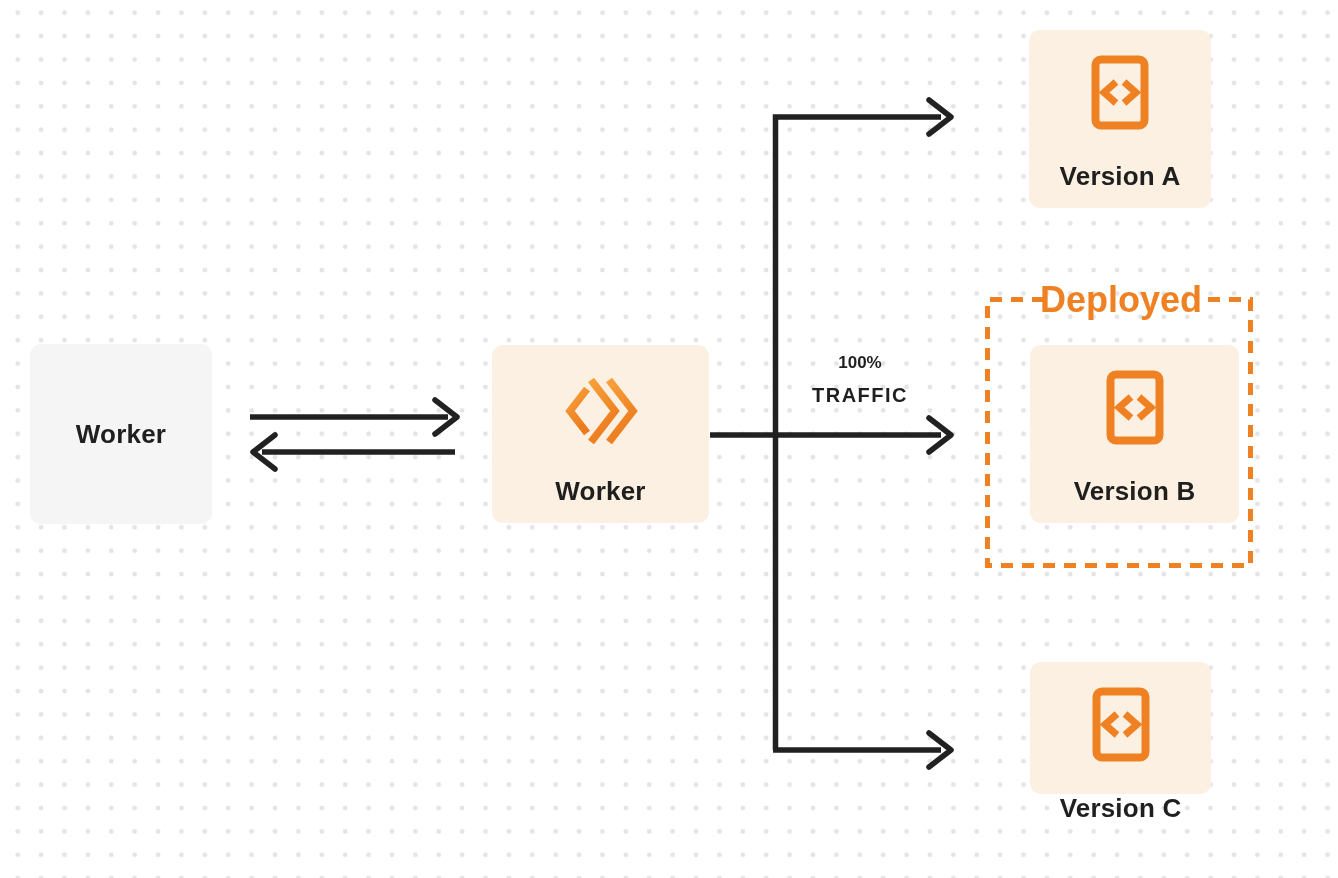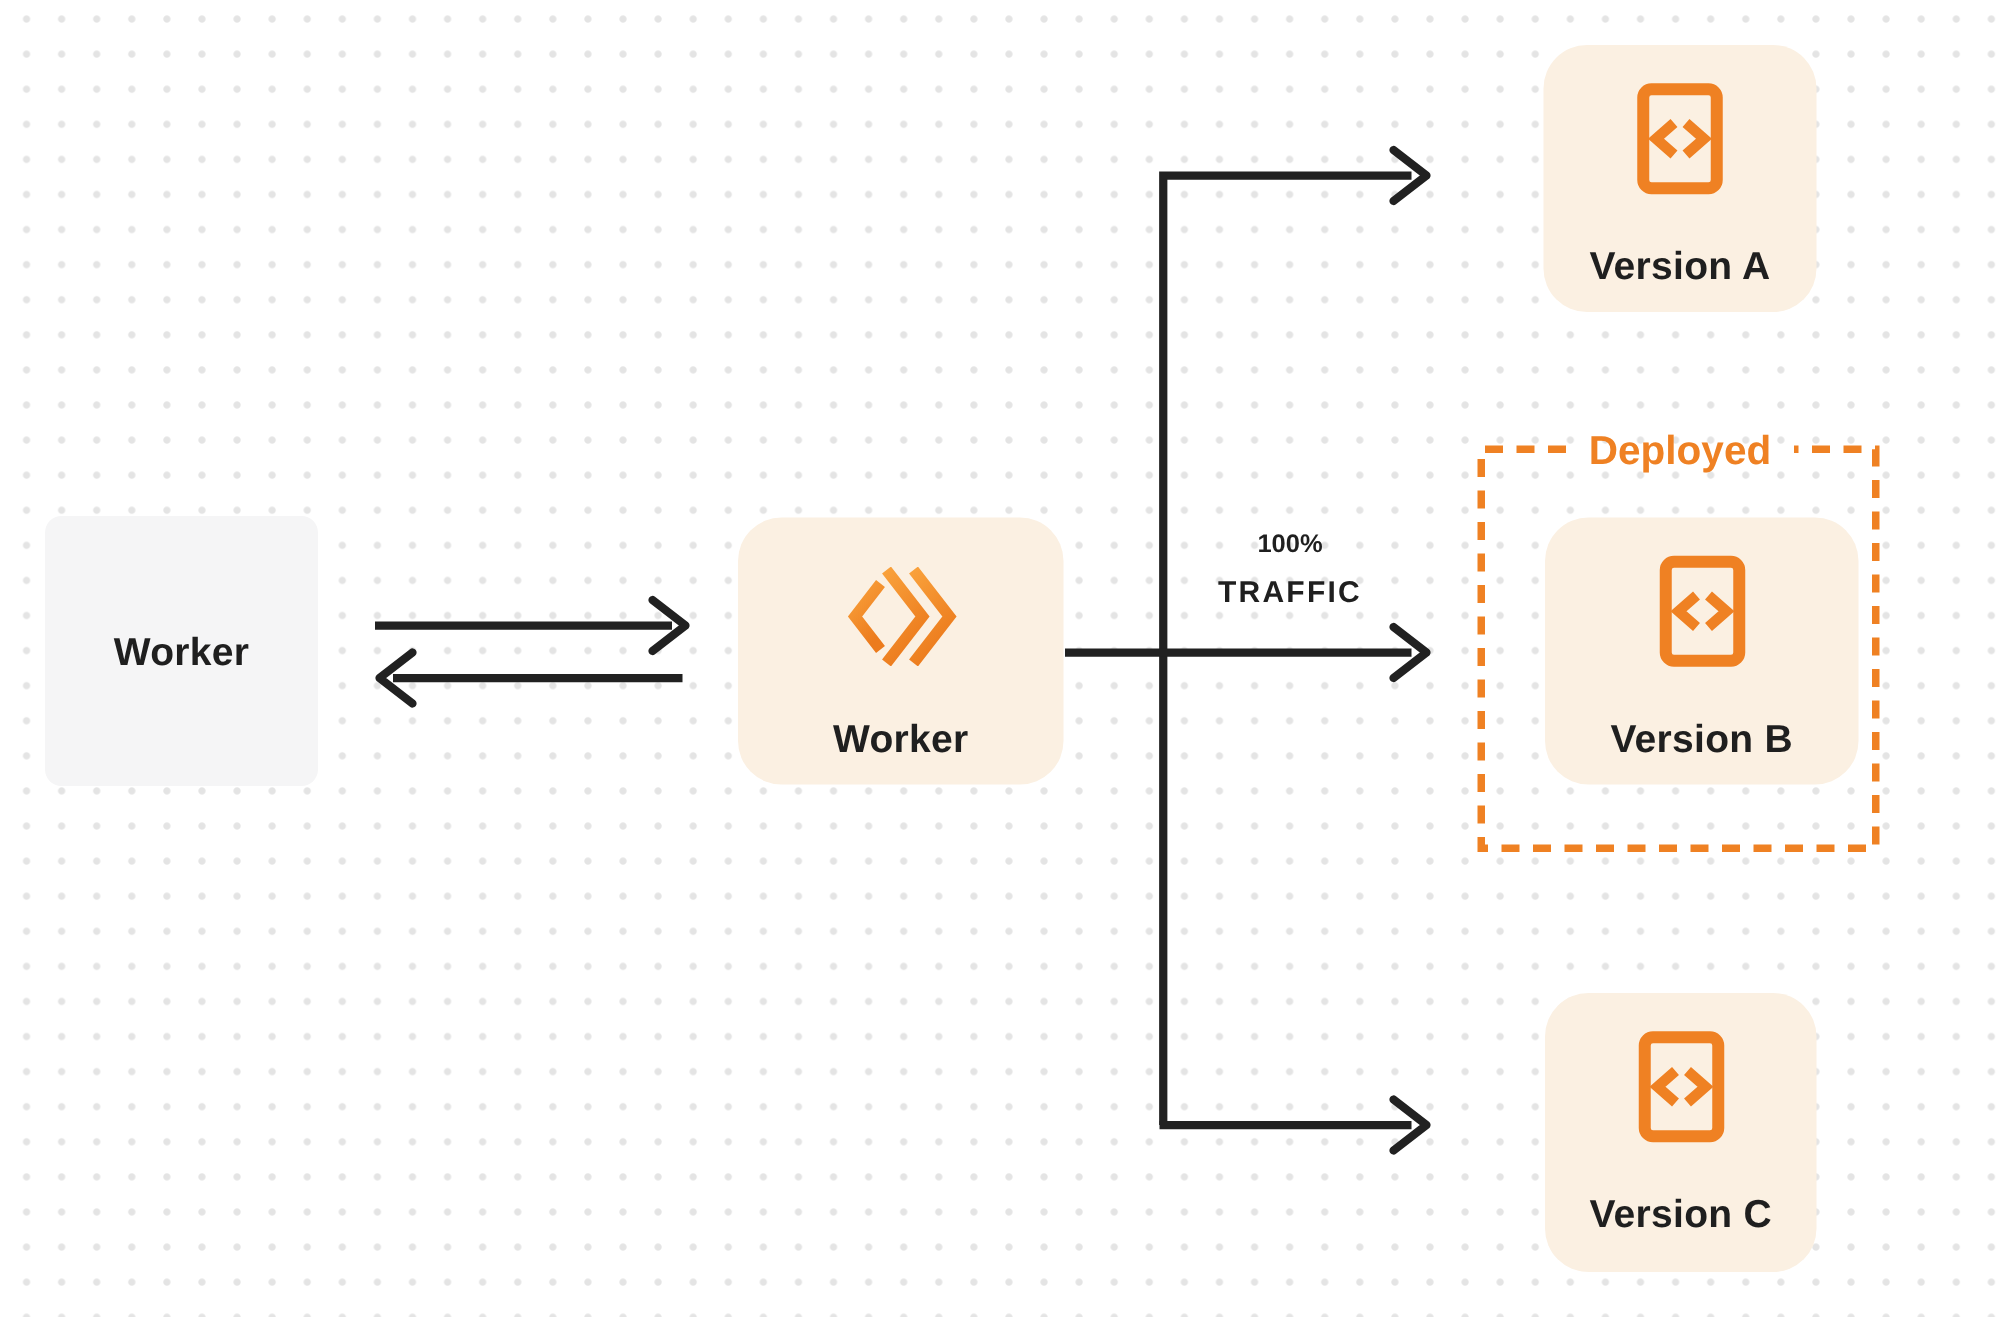--- a/index.html
+++ b/index.html
@@ -34,40 +34,40 @@
     font-size:26px;
     color:var(--text-dark);
     line-height:30px;
     letter-spacing:.2px;
   }
   .node-client{
     left:30px;top:344px;width:182px;height:180px;
     background:var(--node-gray);
     justify-content:center;
   }
-  .node-cream{background:var(--node-cream);border-radius:29px;}
+  .node-cream{background:var(--node-cream);}
   .node-worker{left:492px;top:345px;width:217px;height:178px;padding-top:33px;}
   .node-worker .label{margin-top:28px;}
   .node-version-a{left:1029px;top:30px;width:182px;height:178px;padding-top:25px;}
   .node-version-b{left:1030px;top:345px;width:209px;height:178px;padding-top:25px;}
-  .node-version-c{left:1030px;top:662px;width:181px;height:186px;padding-top:25px;}
+  .node-version-c{left:1030px;top:662px;width:181px;height:132px;padding-top:25px;}
   .node-version-a .label,.node-version-b .label,.node-version-c .label{margin-top:27px;}
 
   .wires{position:absolute;left:0;top:0;}
   .wire{stroke:var(--line-dark);stroke-width:5.5;fill:none;}
   .wire-head{stroke:var(--line-dark);stroke-width:5.5;fill:none;stroke-linecap:round;stroke-linejoin:round;}
   .deploy-border{stroke:var(--accent-orange);stroke-width:5;fill:none;stroke-dasharray:12 9;}
 
   .code-icon rect,.code-icon path{stroke:var(--accent-orange);fill:none;}
 
   .deployed-label{
     position:absolute;
     left:1040px;top:285px;width:160px;
     text-align:center;
-    font-weight:700;font-size:27px;
+    font-weight:700;font-size:36px;
     color:var(--accent-orange);
     line-height:30px;
   }
   .traffic-label{
     position:absolute;
     left:790px;top:350px;width:140px;
     text-align:center;
     color:var(--text-dark);
     font-weight:700;
   }

